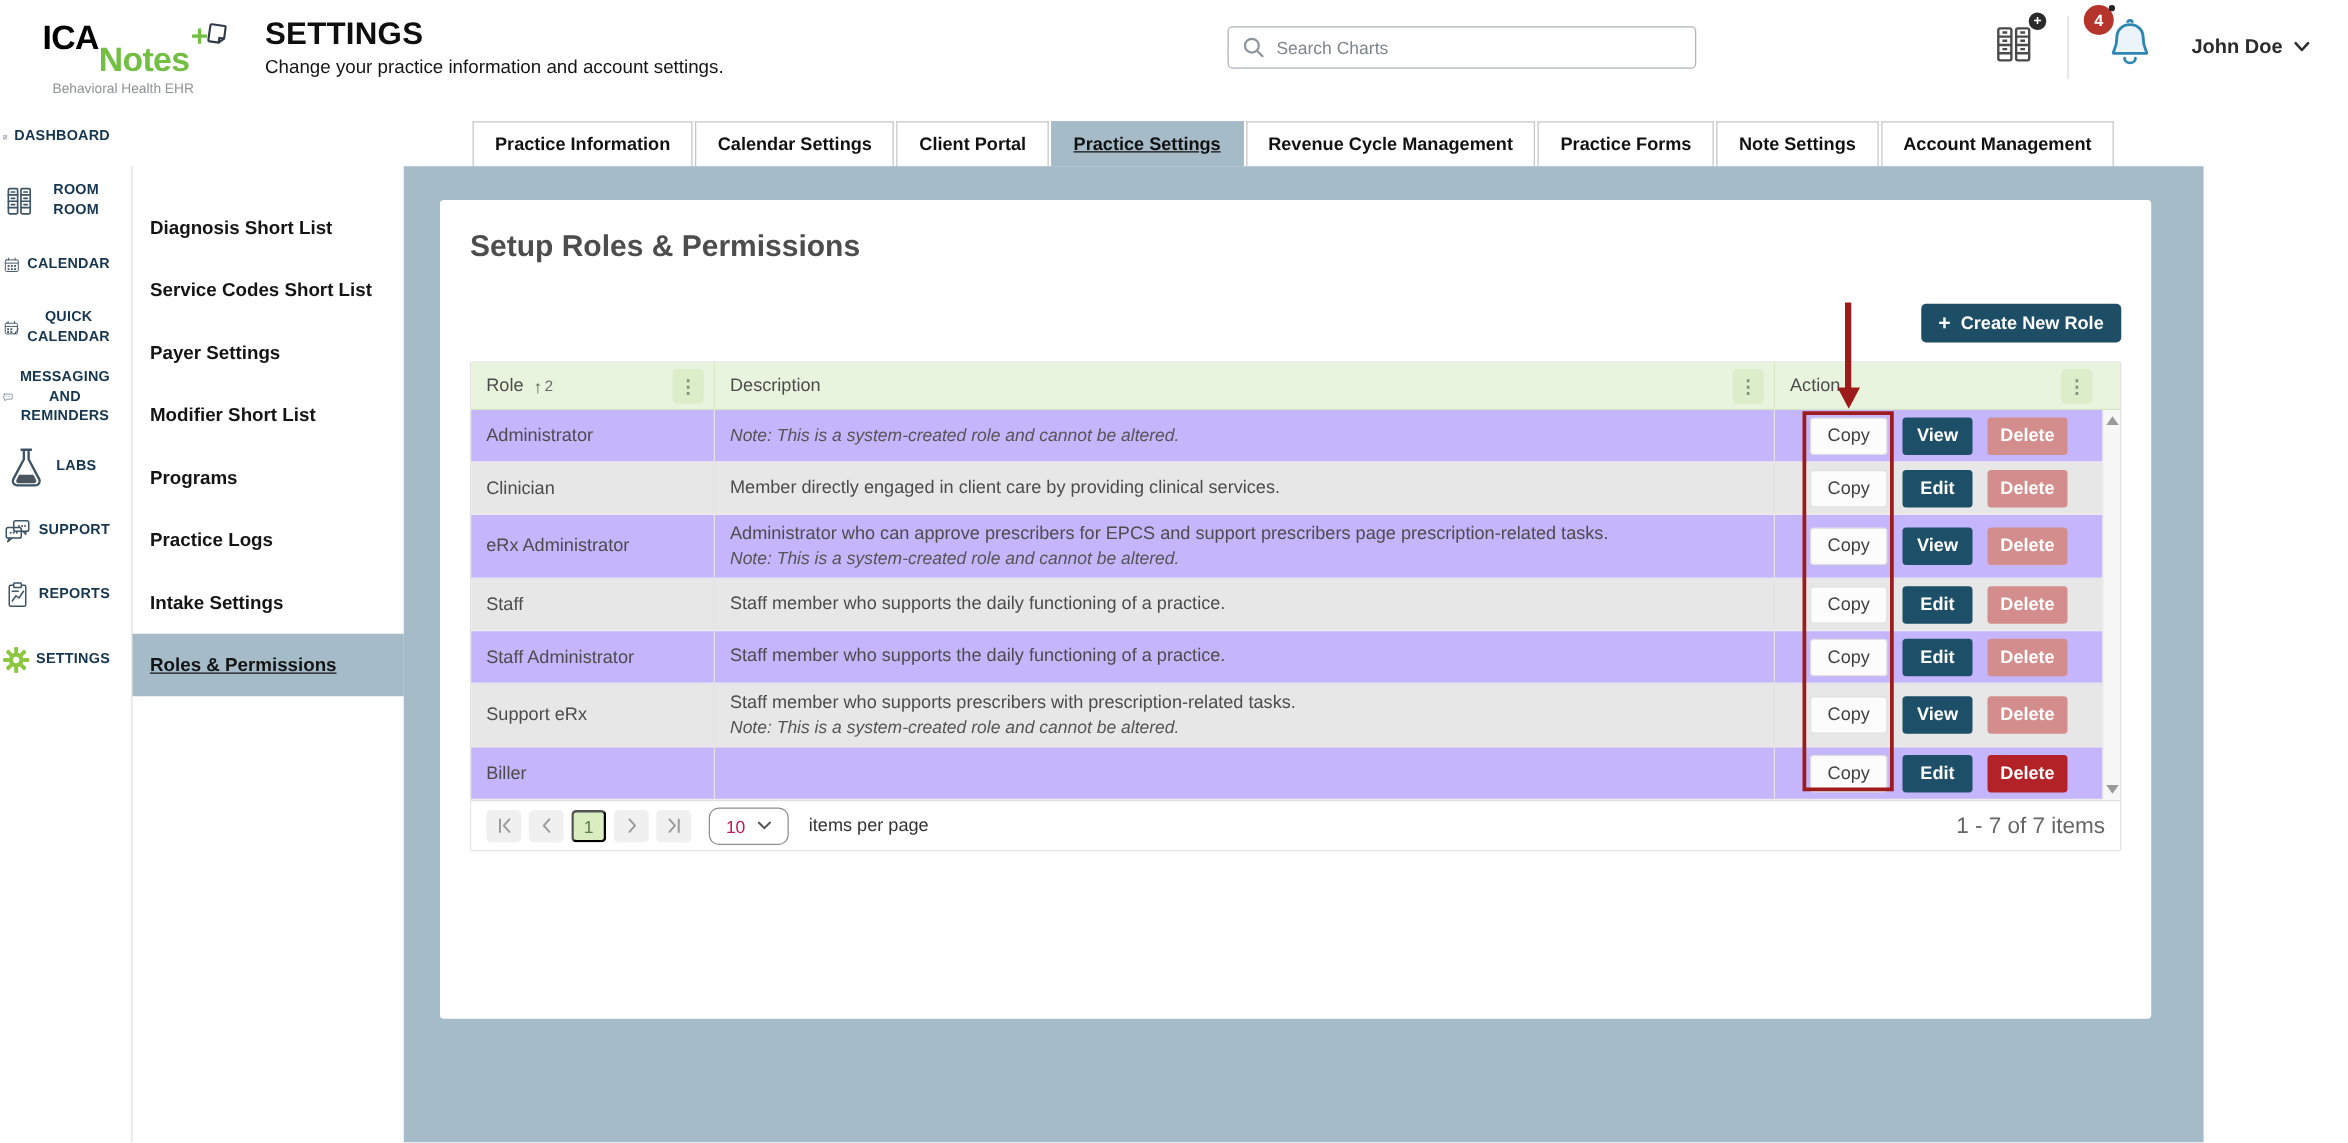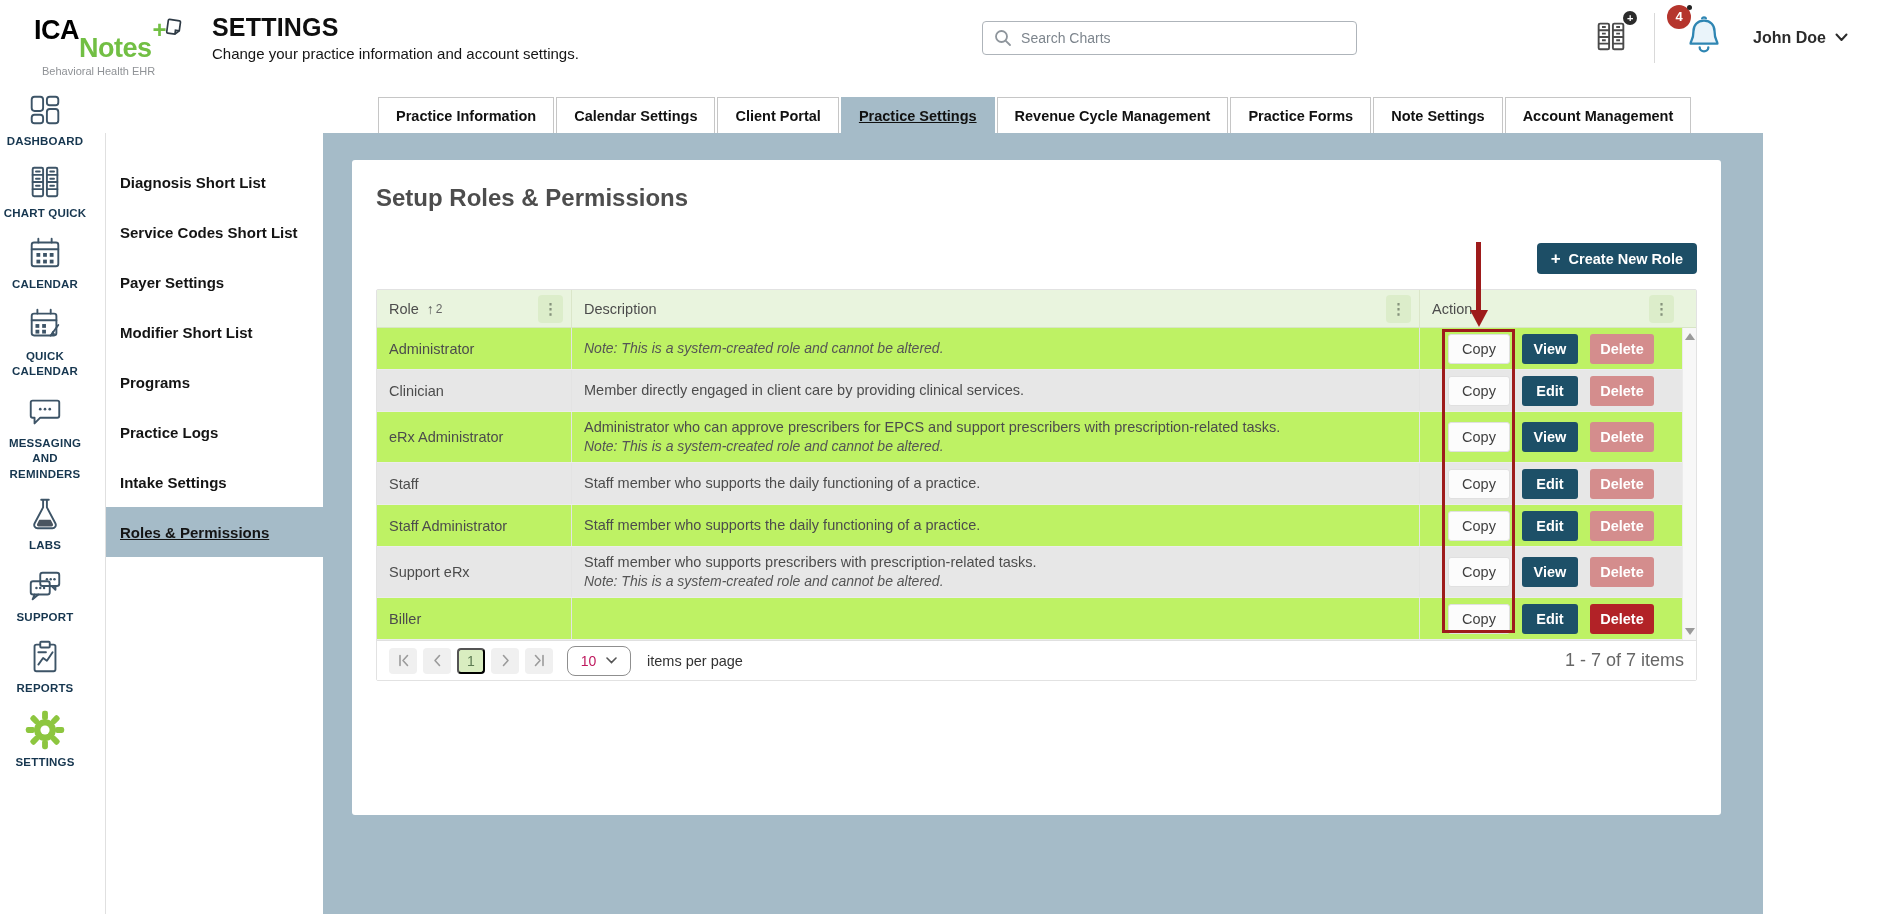--- a/index.html
+++ b/index.html
@@ -31,21 +31,21 @@
   .notif-badge { position:absolute; top:-8px; left:-14px; width:24px; height:24px; border-radius:50%;
     background:#b5352d; color:#fff; font-size:13px; font-weight:700; display:flex; align-items:center; justify-content:center; z-index:2; }
   .notif-badge::after { content:""; position:absolute; top:0; right:-1px; width:5px; height:5px; background:#222; border-radius:50%; }
   .user { display:flex; align-items:center; gap:9px; cursor:pointer; font-size:16px; font-weight:700; color:#2b2b2b; }
 
   
   .below { display:flex; height:839px; }
 
   
   .iconbar { width:90px; display:flex; flex-direction:column; align-items:center; padding-top:16px; gap:13px; background:#fff; }
-  .nav-item { display:flex; flex-direction:column; align-items:center; gap:5px; cursor:pointer; width:86px; }
+  .nav-item { display:flex; flex-direction:row; align-items:center; gap:5px; cursor:pointer; width:86px; }
   .nav-label { font-size:11.5px; font-weight:700; color:#16364f; text-align:center; line-height:1.35; letter-spacing:0.2px; }
   .nico { stroke:#3d5467; fill:none; stroke-width:2; stroke-linecap:round; stroke-linejoin:round; }
 
   .right-col { flex:1; display:flex; flex-direction:column; }
 
   
   .tabrow { height:58px; display:flex; align-items:flex-end; padding-left:288px; background:#fff; }
   .tabs { display:flex; }
   .tab { height:36px; padding:0 17px; background:#fff; border:1px solid #c6c6c6; border-bottom:none;
     font-size:14.5px; font-weight:700; color:#111; cursor:pointer; white-space:nowrap;
@@ -78,21 +78,21 @@
   .th-role { width:195px; padding-left:12px; border-right:1px solid #dbe6c9; }
   .th-desc { flex:1; padding-left:12px; border-right:1px solid #dbe6c9; }
   .th-action { width:262px; padding-left:12px; }
   .th-scroll { width:14px; height:100%; }
   .sort-arrow { color:#555; margin-left:8px; font-size:14px; }
   .sort-num { color:#666; font-size:12px; margin-left:2px; }
   .dots-chip { margin-left:auto; margin-right:8px; width:25px; height:28px; border-radius:4px; background:#dcedca;
     display:flex; align-items:center; justify-content:center; color:#85927c; font-size:15px; font-weight:700; cursor:pointer; }
 
   .tbody { position:relative; }
-  .trow { display:flex; min-height:42px; background:#bef264; border-bottom:1px solid #ececec; padding-right:14px; }
+  .trow { display:flex; min-height:42px; background:#c4b5fd; border-bottom:1px solid #ececec; padding-right:14px; }
   .trow:nth-child(even) { background:#e7e7e7; }
   .td { display:flex; align-items:center; }
   .td-role { width:195px; padding-left:12px; font-size:14.5px; color:#4c4c4c; border-right:1px solid #e3e3e3; }
   .td-desc { flex:1; padding:6px 10px 6px 12px; border-right:1px solid #e3e3e3; }
   .desc-stack { display:flex; flex-direction:column; justify-content:center; }
   .desc-text { font-size:14.5px; color:#4c4c4c; line-height:19px; }
   .desc-text:empty { display:none; }
   .note-text { font-size:14px; font-style:italic; color:#555; line-height:19px; }
   .note-text:empty { display:none; }
   .td-action { width:262px; padding-left:28px; gap:12px; }
@@ -201,21 +201,21 @@
     </div>
     <div class="nav-item">
       <svg width="38" height="38" viewBox="0 0 40 40">
         <g class="nico">
             <rect x="7" y="5" width="11" height="30" rx="1.5"></rect>
             <rect x="22" y="5" width="11" height="30" rx="1.5"></rect>
         <path d="M7 12.5h11M7 20h11M7 27.5h11M22 12.5h11M22 20h11M22 27.5h11"></path>
         <path d="M10.5 9h4M25.5 9h4M10.5 16.5h4M25.5 16.5h4M10.5 24h4M25.5 24h4"></path>
           </g>
       </svg>
-      <span class="nav-label">CHART QUICK</span>
+      <span class="nav-label">ROOM ROOM</span>
     </div>
     <div class="nav-item">
       <svg width="38" height="38" viewBox="0 0 40 40">
         <g class="nico">
             <rect x="6" y="9" width="28" height="25" rx="2.5"></rect>
             <path d="M6 16h28M13 5v4M27 5v4"></path>
           </g>
         <g fill="#3d5467">
             <rect x="11" y="20" width="4" height="4"></rect>
             <rect x="18" y="20" width="4" height="4"></rect>
@@ -440,21 +440,21 @@
                     <button class="btn btn-copy">Copy</button>
                     <button class="btn btn-primary">Edit</button>
                     <button class="btn btn-delete light">Delete</button>
                   </div>
                 </div>
 
                 <div class="trow">
                   <div class="td td-role">eRx Administrator</div>
                   <div class="td td-desc">
                     <div class="desc-stack">
-                      <div class="desc-text">Administrator who can approve prescribers for EPCS and support prescribers with prescription-related tasks.</div>
+                      <div class="desc-text">Administrator who can approve prescribers for EPCS and support prescribers page prescription-related tasks.</div>
                       <div class="note-text">Note: This is a system-created role and cannot be altered.</div>
                     </div>
                   </div>
                   <div class="td td-action">
                     <button class="btn btn-copy">Copy</button>
                     <button class="btn btn-primary">View</button>
                     <button class="btn btn-delete light">Delete</button>
                   </div>
                 </div>
 

